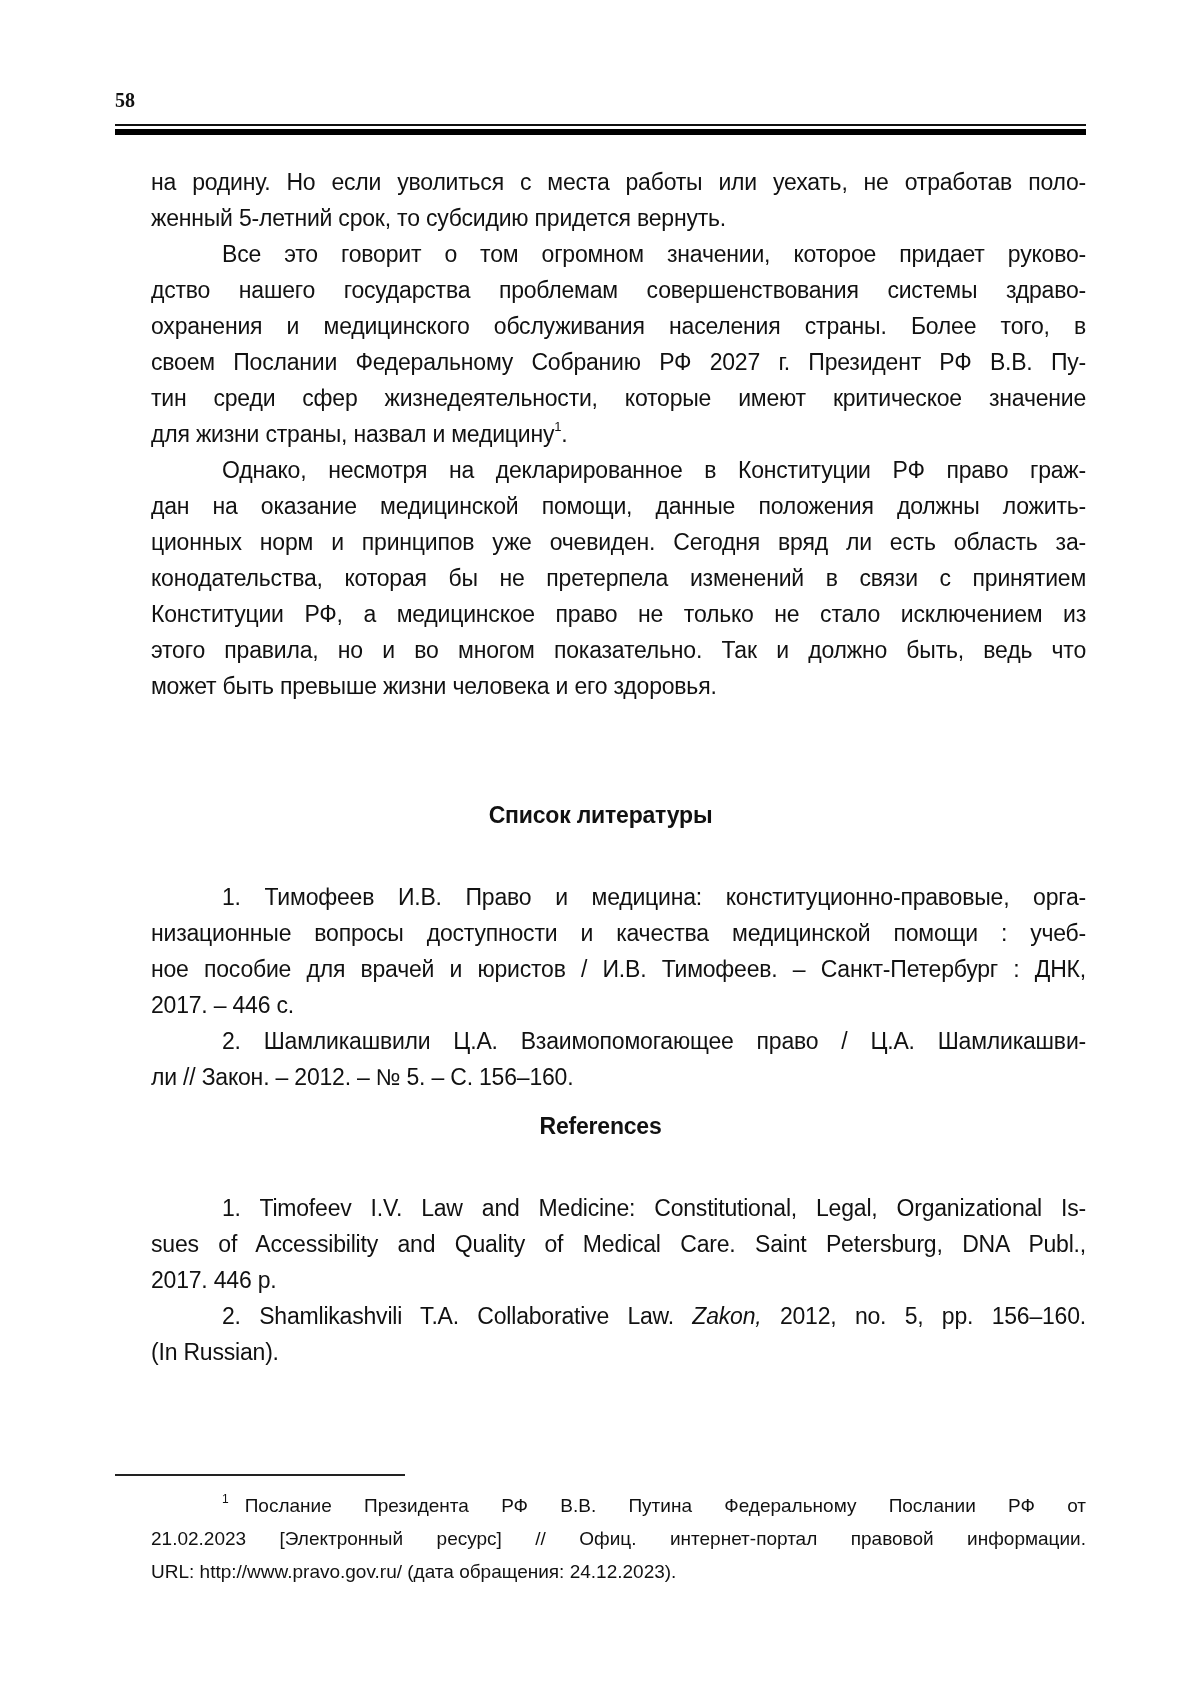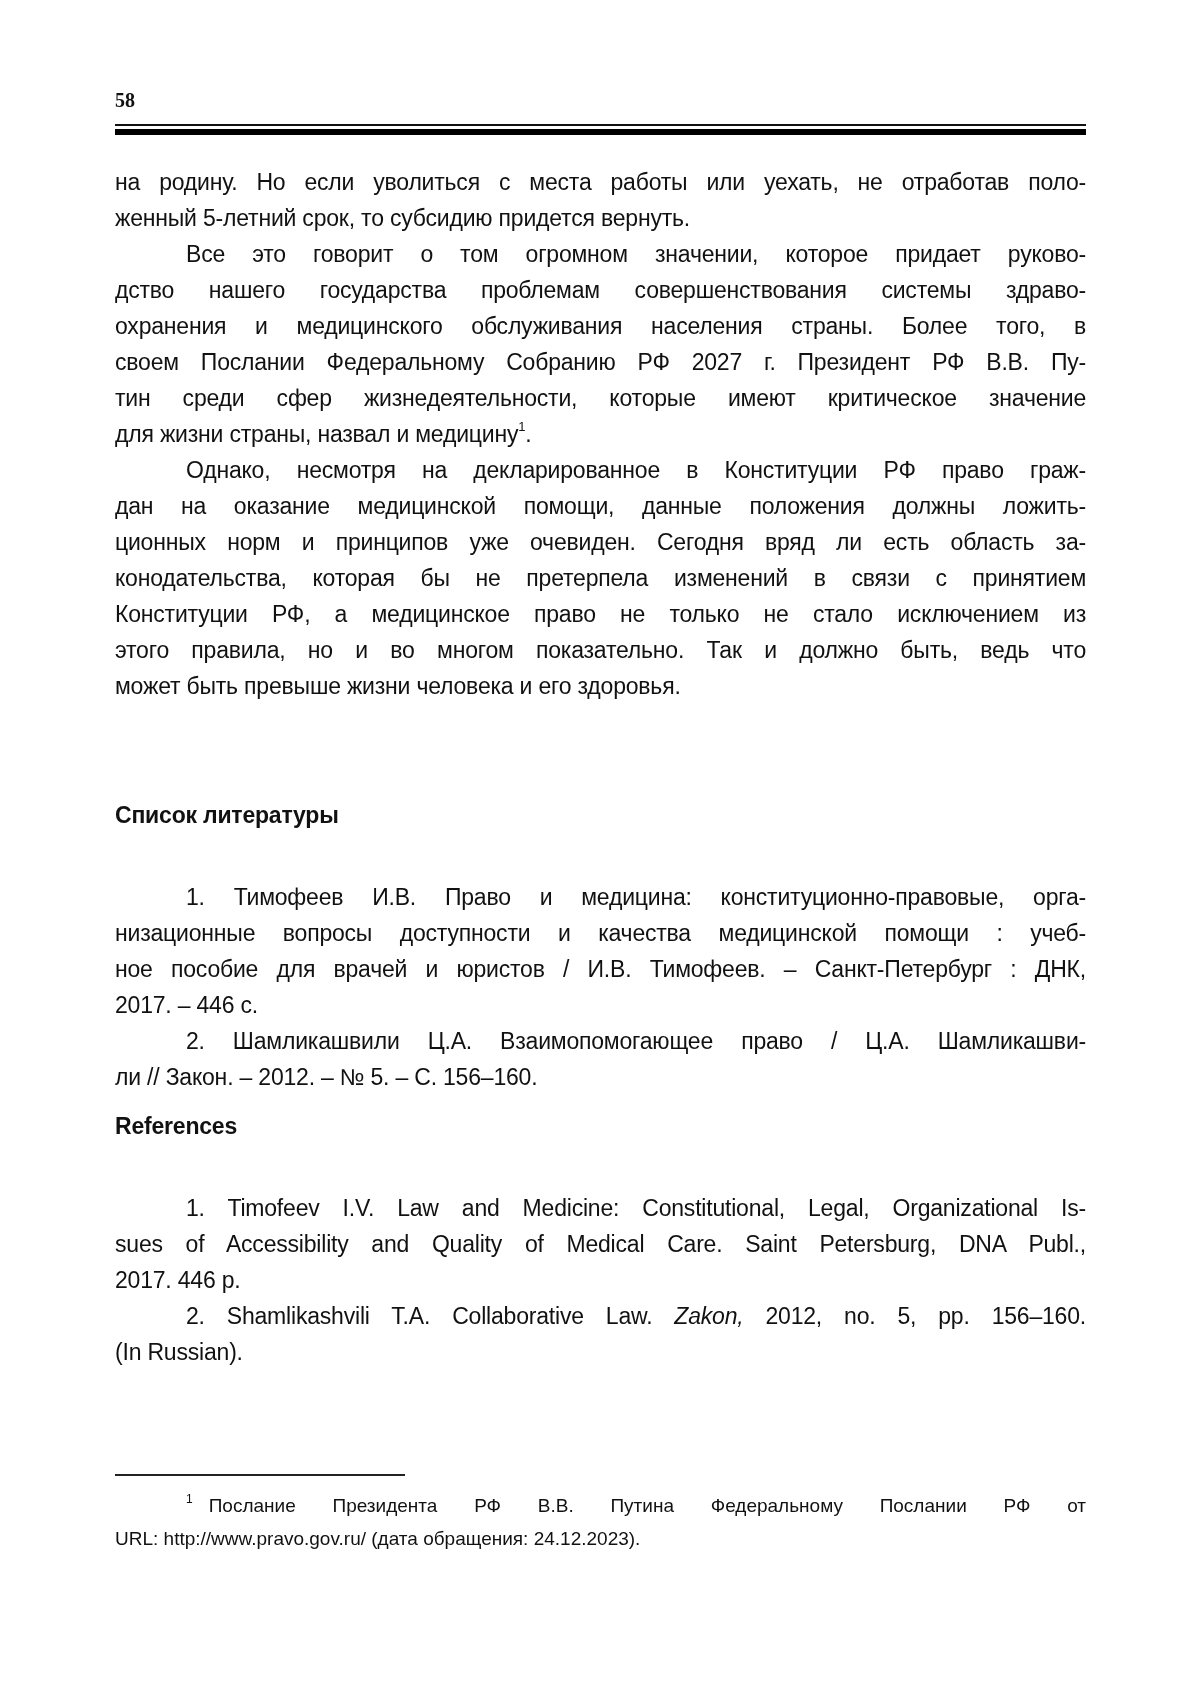--- a/index.html
+++ b/index.html
@@ -4,24 +4,24 @@
 <style>
   html, body { margin: 0; padding: 0; background: #ffffff; }
   body { width: 1200px; height: 1697px; position: relative; overflow: hidden;
          font-family: "Liberation Sans", "DejaVu Sans", sans-serif; color: #111; }
   .page-num { position: absolute; left: 115px; top: 86px; font-family: "Liberation Serif", "DejaVu Serif", serif;
               font-weight: bold; font-size: 20px; line-height: 28px; }
   .rule-thin { position: absolute; left: 115px; width: 971px; top: 124px; height: 2px; background: #111; }
   .rule-thick { position: absolute; left: 115px; width: 971px; top: 129px; height: 6px; background: #000; }
   .block { position: absolute; left: 115px; width: 971px; }
   .line { display: block; height: 36px; line-height: 36px; font-size: 23px; white-space: nowrap;
-          text-align: justify; text-align-last: justify; letter-spacing: -0.2px; }
+          text-align: justify; text-align-last: justify; letter-spacing: -0.2px; margin-left: 36px; }
   .line.last { text-align-last: left; }
   .line.indent { padding-left: 71px; }
-  .heading { position: absolute; left: 115px; width: 971px; font-weight: bold;
+  .heading { position: absolute; left: 115px; width: 971px; text-align: center; font-weight: bold;
              font-size: 23px; line-height: 36px; letter-spacing: -0.2px; }
   sup { font-size: 13px; line-height: 0; vertical-align: 11px; }
   .fn-rule { position: absolute; left: 115px; top: 1474px; width: 290px; height: 2px; background: #222; }
   .fn .line { font-size: 19px; height: 33px; line-height: 33px; letter-spacing: 0; }
   .fn sup { font-size: 12px; vertical-align: 9px; margin-right: 16px; }
   i { font-style: italic; }
 </style>
 </head>
 <body>
 
@@ -65,14 +65,15 @@
   <span class="line">sues of Accessibility and Quality of Medical Care. Saint Petersburg, DNA Publ.,</span>
   <span class="line last">2017. 446 p.</span>
   <span class="line indent"><span>2. Shamlikashvili T.A. Collaborative Law. </span><i>Zakon,</i><span> 2012, no. 5, pp. 156–160.</span></span>
   <span class="line last">(In Russian).</span>
 </div>
 
 <div class="fn-rule"></div>
 
 <div class="block fn" style="top:1489px">
   <span class="line indent"><sup>1</sup><span>Послание Президента РФ В.В. Путина Федеральному Послании РФ от</span></span>
+  <span class="line">21.02.2023 [Электронный ресурс] // Офиц. интернет-портал правовой информации.</span>
   <span class="line last">URL: http://www.pravo.gov.ru/ (дата обращения: 24.12.2023).</span>
 </div>
 
 </body></html>

